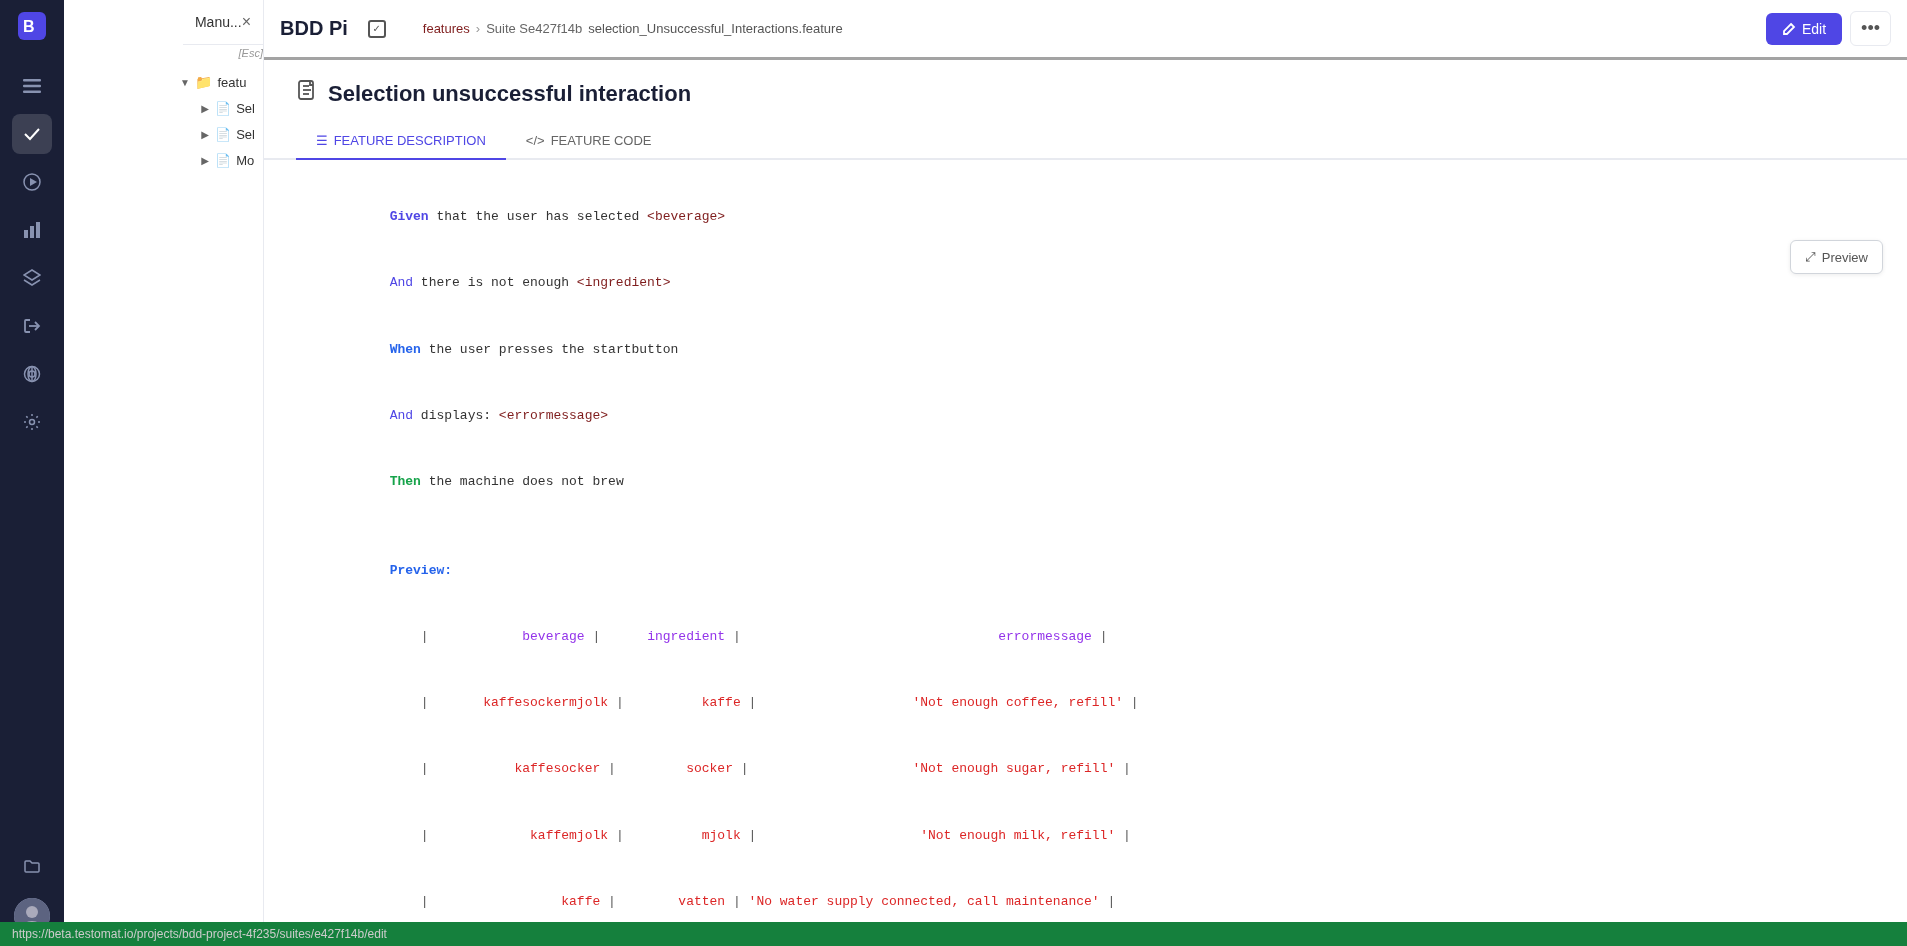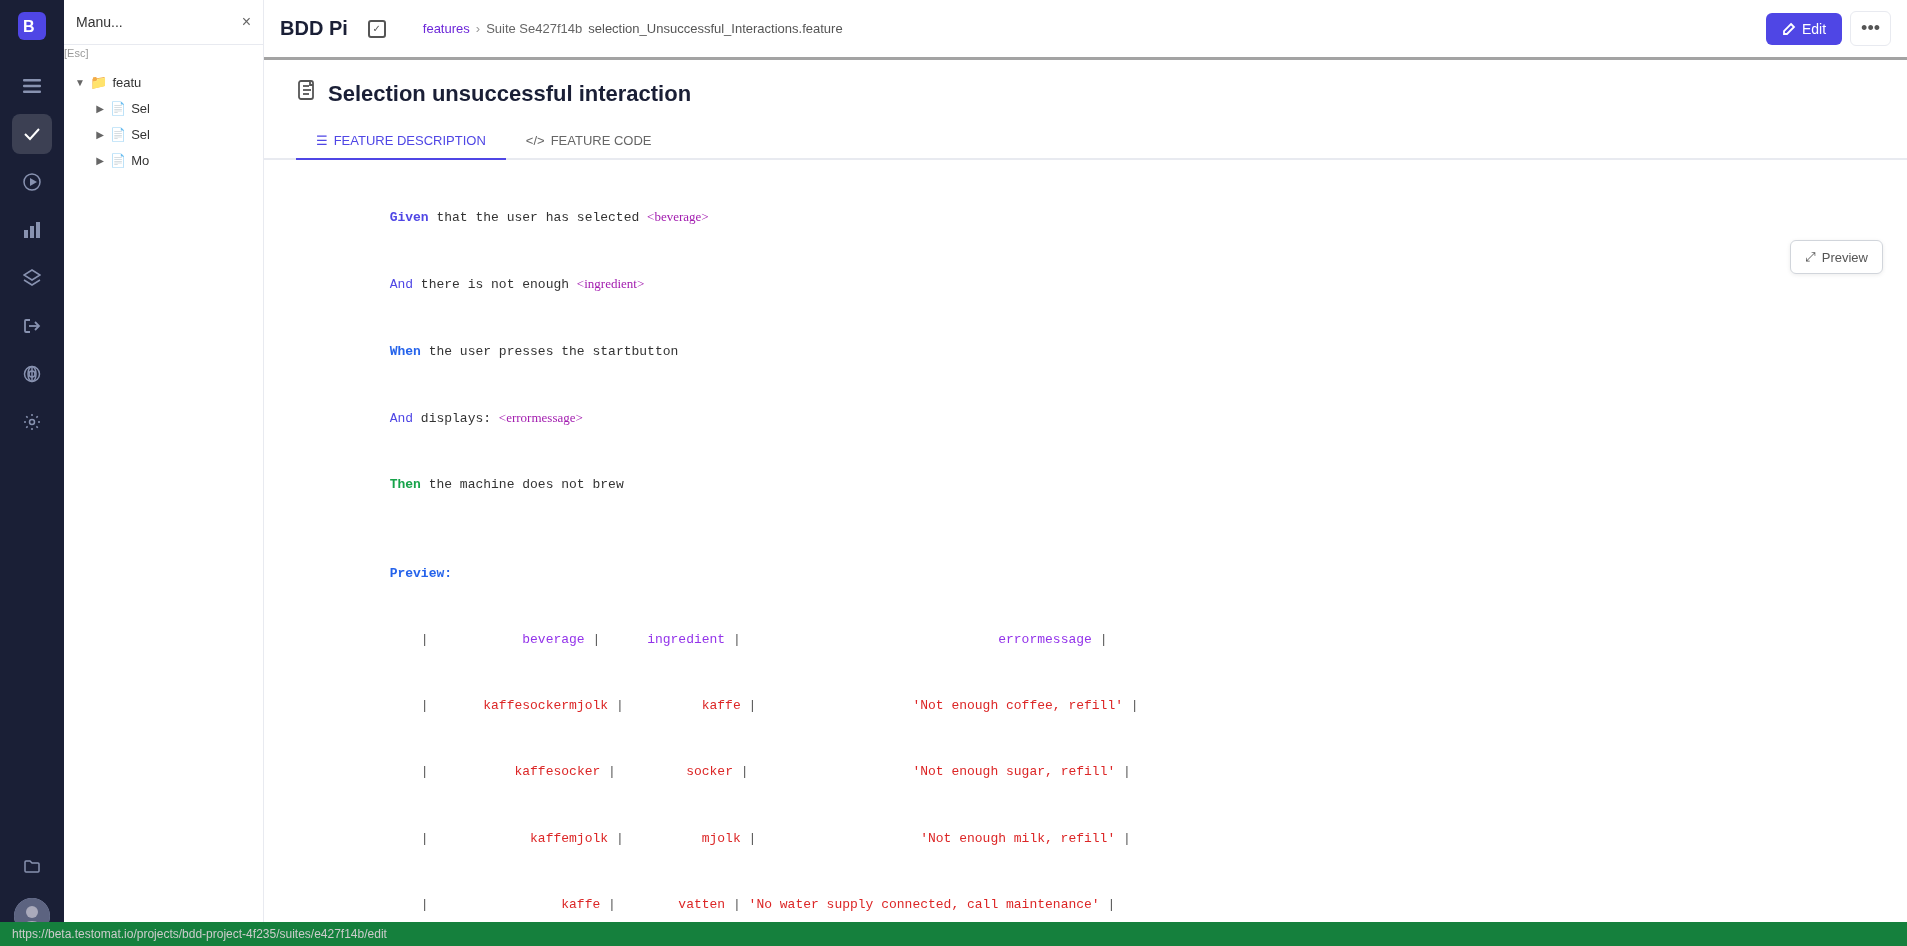--- a/index.html
+++ b/index.html
@@ -52,20 +52,21 @@
 
     
     .left-panel {
       width: 200px;
       background: white;
       border-right: 1px solid #e8eaf0;
       display: flex;
       flex-direction: column;
       overflow: hidden;
       position: relative;
+      align-items: flex-end;
     }
     .left-panel-header {
       display: flex;
       align-items: center;
       justify-content: space-between;
       padding: 14px 12px;
       border-bottom: 1px solid #e8eaf0;
     }
     .left-panel-title {
       font-size: 14px;
@@ -75,20 +76,21 @@
     .close-btn {
       cursor: pointer;
       color: #666;
       font-size: 16px;
       line-height: 1;
     }
     .esc-hint {
       font-size: 11px;
       color: #999;
       padding: 2px 0;
+      font-style: italic;
     }
     .tree-container {
       padding: 8px 0;
       overflow-y: auto;
       flex: 1;
     }
     .tree-item {
       display: flex;
       align-items: center;
       padding: 5px 8px;
@@ -160,21 +162,21 @@
       width: 18px;
       height: 18px;
       border: 2px solid #555;
       border-radius: 3px;
       display: flex;
       align-items: center;
       justify-content: center;
       font-size: 10px;
     }
     .breadcrumb .crumb-link {
-      color: #6d28d9;
+      color: #7f1d1d;
       cursor: pointer;
       text-decoration: none;
       padding-left: 31px;
     }
     .breadcrumb .crumb-sep { color: #999; }
     .breadcrumb .crumb-suite { color: #666; }
     .breadcrumb .crumb-file { color: #555; font-size: 13px; }
     .top-bar-spacer { flex: 1; }
     .edit-btn {
       display: flex;
@@ -252,21 +254,21 @@
       font-family: 'Courier New', Courier, monospace;
       font-size: 13px;
       line-height: 1.7;
       color: #333;
     }
     .code-line { white-space: pre; }
     .kw-given { color: #4f46e5; font-weight: 600; }
     .kw-and { color: #4f46e5; font-weight: 400; }
     .kw-when { color: #2563eb; font-weight: 600; }
     .kw-then { color: #16a34a; font-weight: 600; }
-    .param { color: #a21caf; font-family: Liberation Serif, serif; }
+    .param { color: #7f1d1d; }
     .kw-examples { color: #2563eb; font-weight: 600; }
     .table-cell-key { color: #9333ea; }
     .table-cell-val { color: #dc2626; }
     .table-pipe { color: #555; }
 
     
     .preview-btn {
       position: fixed;
       right: 24px;
       top: 240px;

